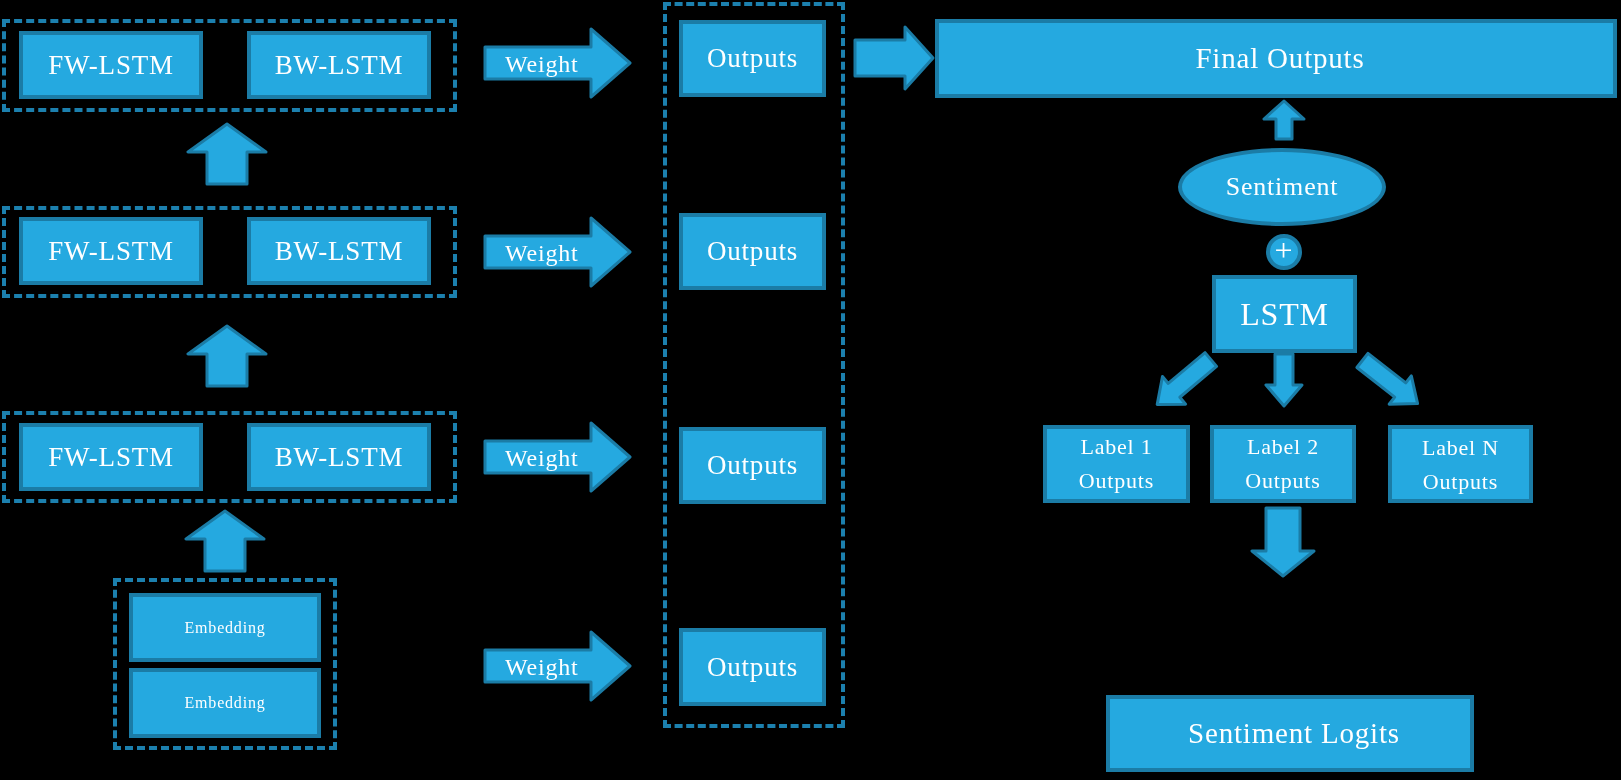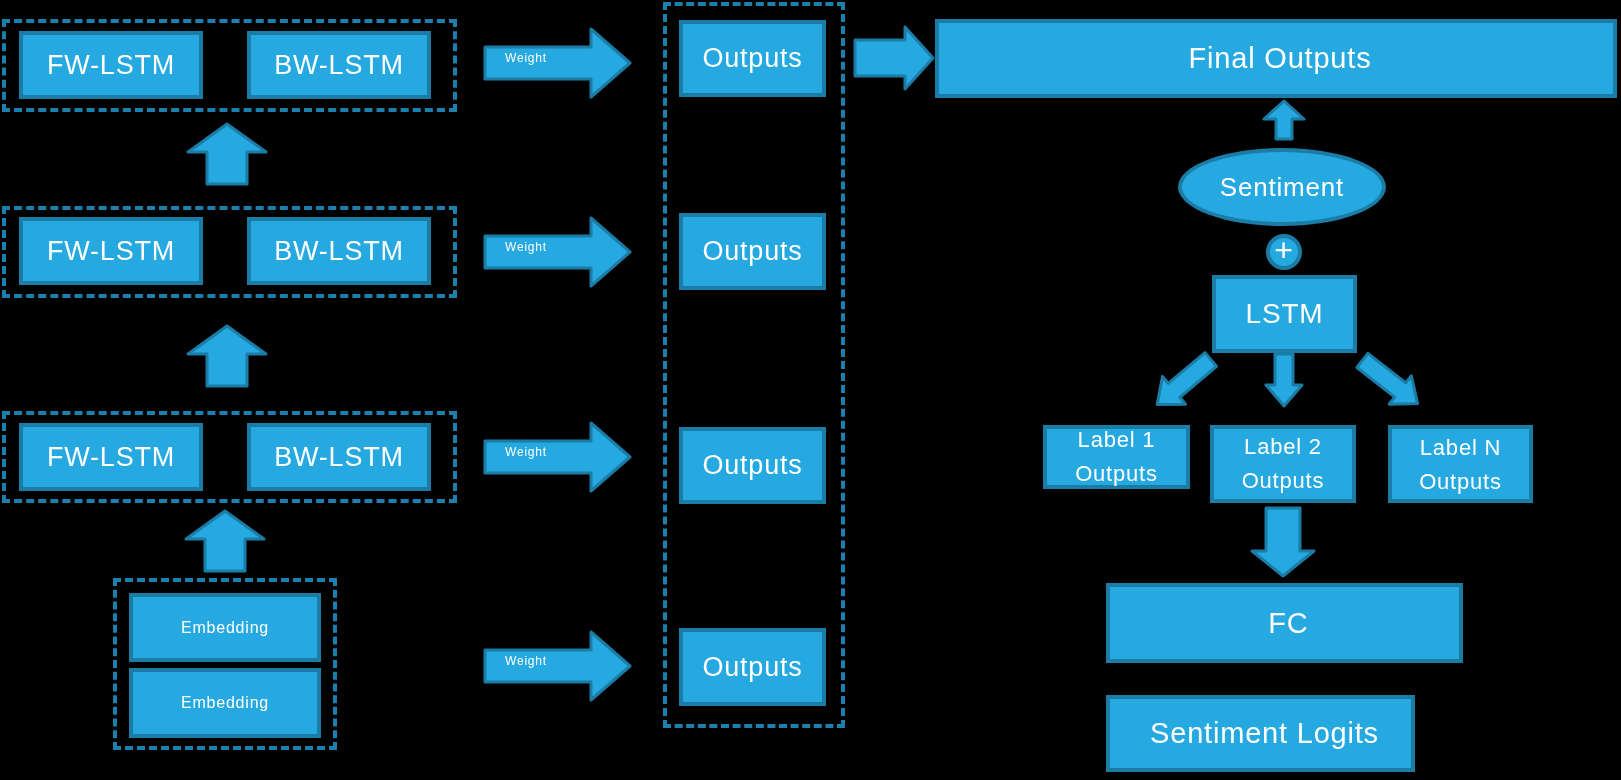--- a/index.html
+++ b/index.html
@@ -1,20 +1,20 @@
 <!DOCTYPE html>
 <html style="--fill: #25A9E0; --edge: #1B7CA6; --dash: #1C80AE; --bg: #000000; --text: #FFFFFF;"><head>
 <meta charset="utf-8">
 <style>
   html,body{margin:0;padding:0;background:#000;}
   #canvas{
     position:relative;
     width:1621px;height:780px;
     background:var(--bg,#000);
-    font-family:Liberation Sans, sans-serif;
+    font-family:Liberation Serif, serif;
     overflow:hidden;
   }
   .box{
     position:absolute;
     background:var(--fill,#25A9E0);
     border:4px solid var(--edge,#1B7CA6);
     box-sizing:border-box;
     color:var(--text,#fff);
     display:flex;align-items:center;justify-content:center;
     font-size:27px;letter-spacing:0.8px;
@@ -22,33 +22,33 @@
   }
   .dashed{
     position:absolute;
     border:4px dashed var(--dash,#1C80AE);
     box-sizing:border-box;
   }
   .ellipse{border-radius:50%;font-size:26px;}
   .plus-circle{border-radius:50%;font-size:32px;padding-bottom:3px;}
   .two-line{flex-direction:column;font-size:22px;line-height:34px;}
   .big-label{font-size:29px;padding-left:8px;}
-  .lstm-label{font-size:28px;}
+  .lstm-label{font-size:32px;}
   .emb{font-size:16px;}
   .arr{position:absolute;overflow:visible;}
   .arr polygon{
     fill:var(--fill,#25A9E0);
     stroke:var(--edge,#1B7CA6);
     stroke-width:3;
     stroke-linejoin:round;
   }
   .weight-label{
     position:absolute;
     color:var(--text,#fff);
-    font-size:12px;letter-spacing:0.8px;
+    font-size:24px;letter-spacing:0.8px;
     pointer-events:none;
   }
 </style>
 </head>
 <body>
 
 <div id="canvas">
 
   <div class="dashed" style="left:2px;top:19px;width:455px;height:93px;"></div>
   <div class="box" style="left:19px;top:31px;width:184px;height:68px;">FW-LSTM</div>
@@ -123,34 +123,33 @@
   <svg class="arr" style="left:1164px;top:345px;transform:rotate(50deg);" width="40" height="74" viewBox="0 0 40 74">
     <polygon points="11,2 29,2 29,50 38,50 20,72 2,50 11,50"></polygon>
   </svg>
   <svg class="arr" style="left:1264px;top:352px;" width="40" height="56" viewBox="0 0 40 56">
     <polygon points="11,2 29,2 29,33 38,33 20,54 2,33 11,33"></polygon>
   </svg>
   <svg class="arr" style="left:1370px;top:345px;transform:rotate(-52deg);" width="40" height="74" viewBox="0 0 40 74">
     <polygon points="11,2 29,2 29,50 38,50 20,72 2,50 11,50"></polygon>
   </svg>
 
-  <div class="box two-line" style="left:1043px;top:425px;width:147px;height:64px;">
+  <div class="box two-line" style="left:1043px;top:425px;width:147px;height:78px;">
     <span>Label 1</span>
     <span>Outputs</span>
   </div>
   <div class="box two-line" style="left:1210px;top:425px;width:146px;height:78px;">
     <span>Label 2</span>
     <span>Outputs</span>
   </div>
   <div class="box two-line" style="left:1388px;top:425px;width:145px;height:78px;justify-content:flex-end;">
     <span>Label N</span>
     <span>Outputs</span>
   </div>
 
   <svg class="arr" style="left:1250px;top:506px;" width="66" height="72" viewBox="0 0 66 72">
     <polygon points="16,2 50,2 50,45 64,45 33,70 2,45 16,45"></polygon>
   </svg>
 
-  <div class="box big-label" style="left:1106px;top:583px;width:357px;height:80px;">FC</div>
 
-  <div class="box big-label" style="left:1106px;top:695px;width:309px;height:77px;">Sentiment Logits</div>
+  <div class="box big-label" style="left:1106px;top:695px;width:368px;height:77px;">Sentiment Logits</div>
 
 </div>
 
 </body></html>

